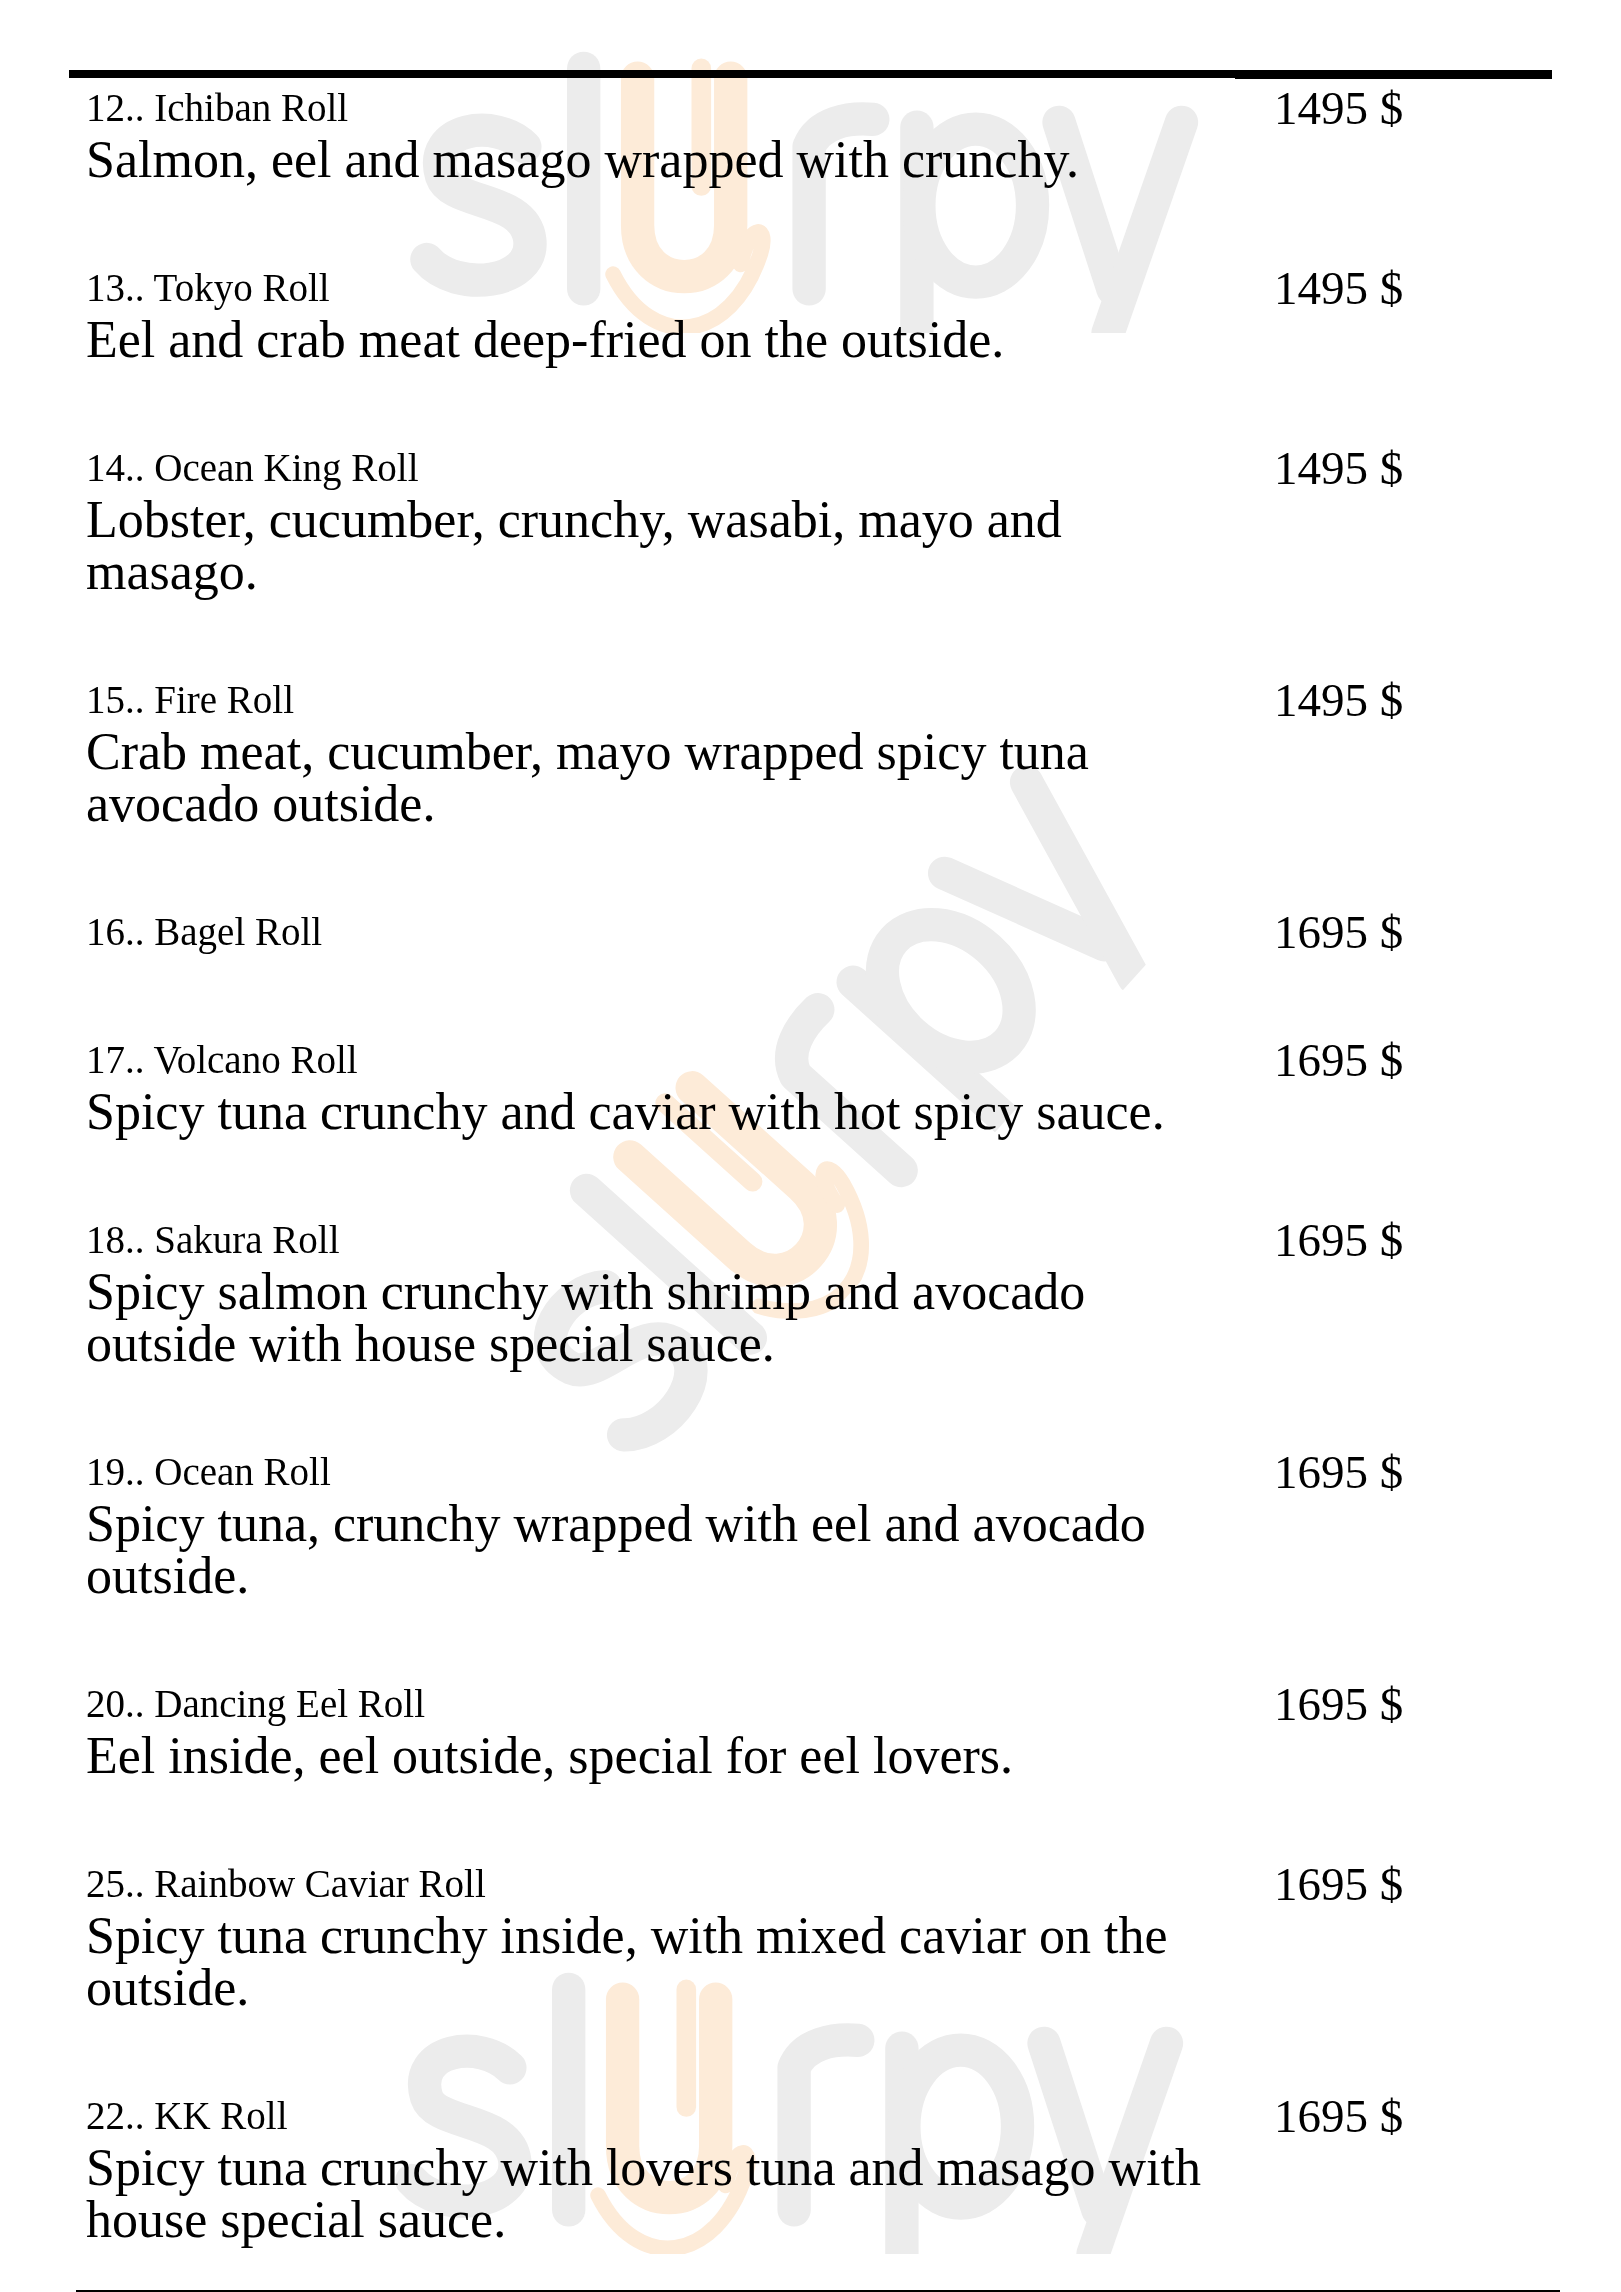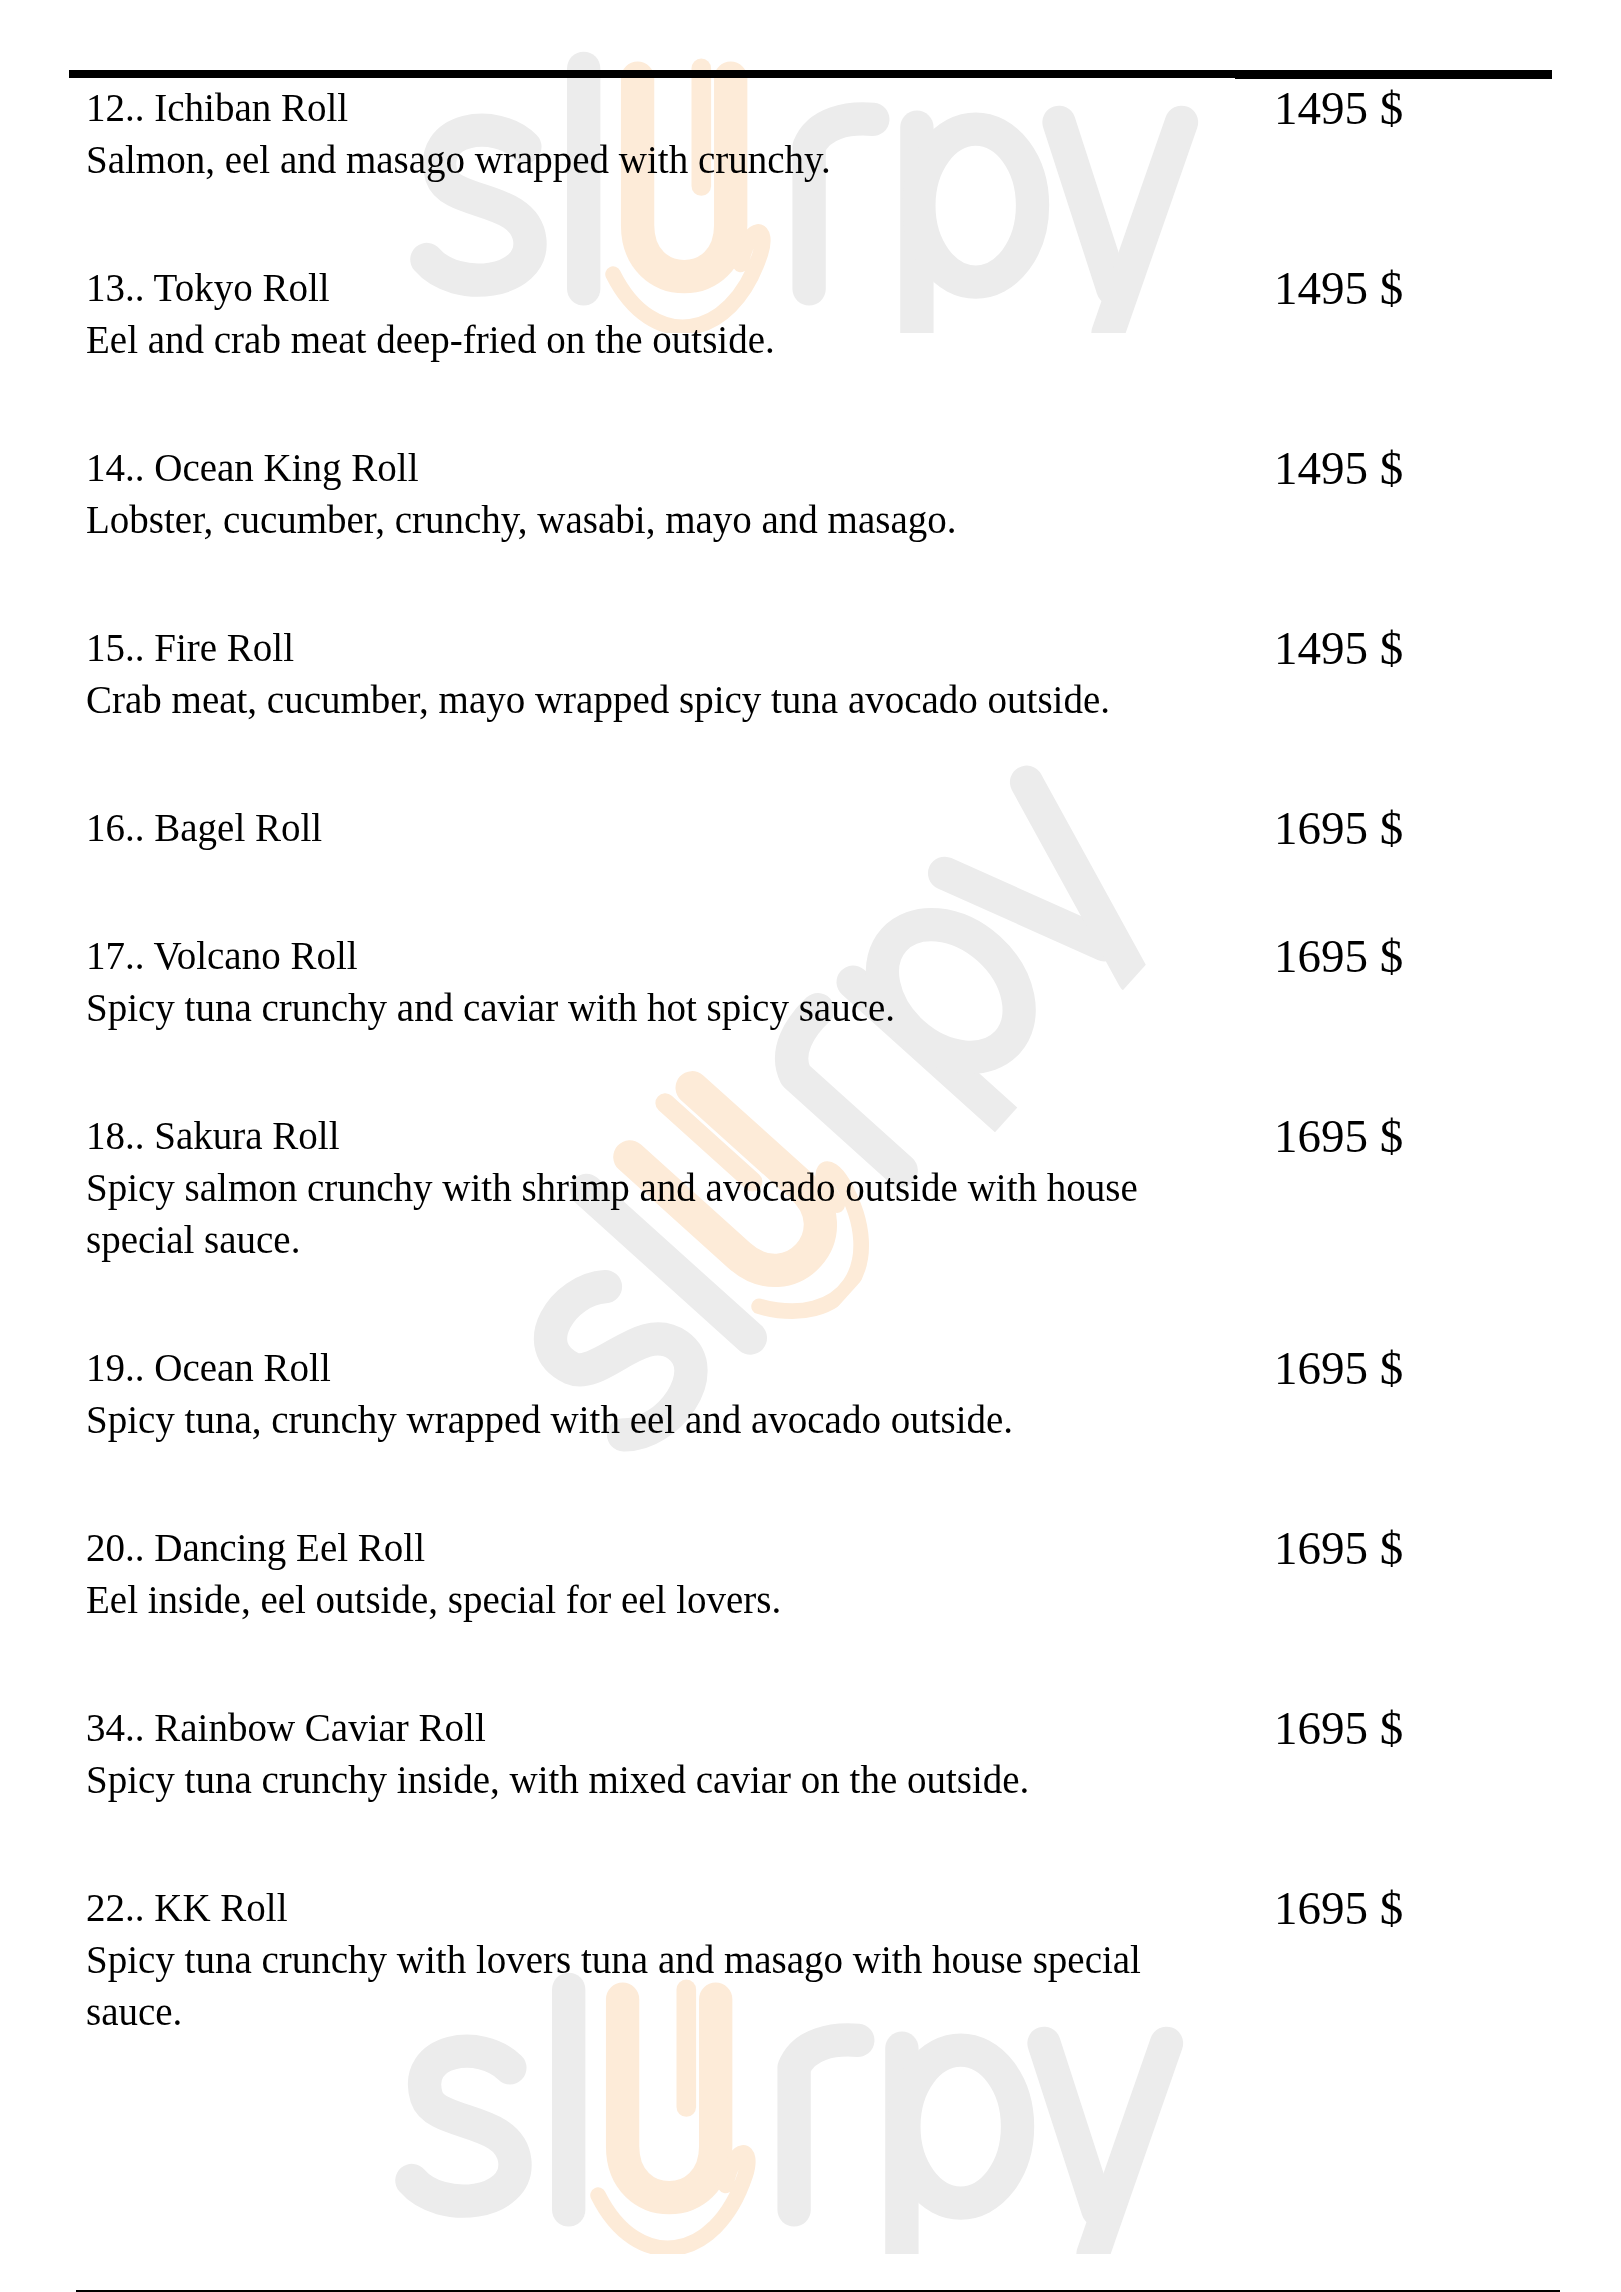--- a/index.html
+++ b/index.html
@@ -74,21 +74,21 @@
       line-height: 52px;
       white-space: nowrap;
     }
     .item-price {
       font-size: 47px;
       line-height: 52px;
       width: 125px;
       white-space: nowrap;
     }
     .item-desc {
-      font-size: 39px;
+      font-size: 52px;
       line-height: 52px;
       width: 1117px;
     }
   </style>
 </head>
 <body>
 
 <div class="wm wm-top">
   <svg viewBox="0 0 830 300">
     <g fill="none" stroke-linecap="round" stroke-linejoin="round">
@@ -208,21 +208,21 @@
   </div>
   <div class="item">
     <div class="item-head">
       <span class="item-name">20.. Dancing Eel Roll</span>
       <span class="item-price">1695 $</span>
     </div>
     <div class="item-desc">Eel inside, eel outside, special for eel lovers.</div>
   </div>
   <div class="item">
     <div class="item-head">
-      <span class="item-name">34.. Rainbow Caviar Roll</span>
+      <span class="item-name">25.. Rainbow Caviar Roll</span>
       <span class="item-price">1695 $</span>
     </div>
     <div class="item-desc">Spicy tuna crunchy inside, with mixed caviar on the outside.</div>
   </div>
   <div class="item">
     <div class="item-head">
       <span class="item-name">22.. KK Roll</span>
       <span class="item-price">1695 $</span>
     </div>
     <div class="item-desc">Spicy tuna crunchy with lovers tuna and masago with house special sauce.</div>

